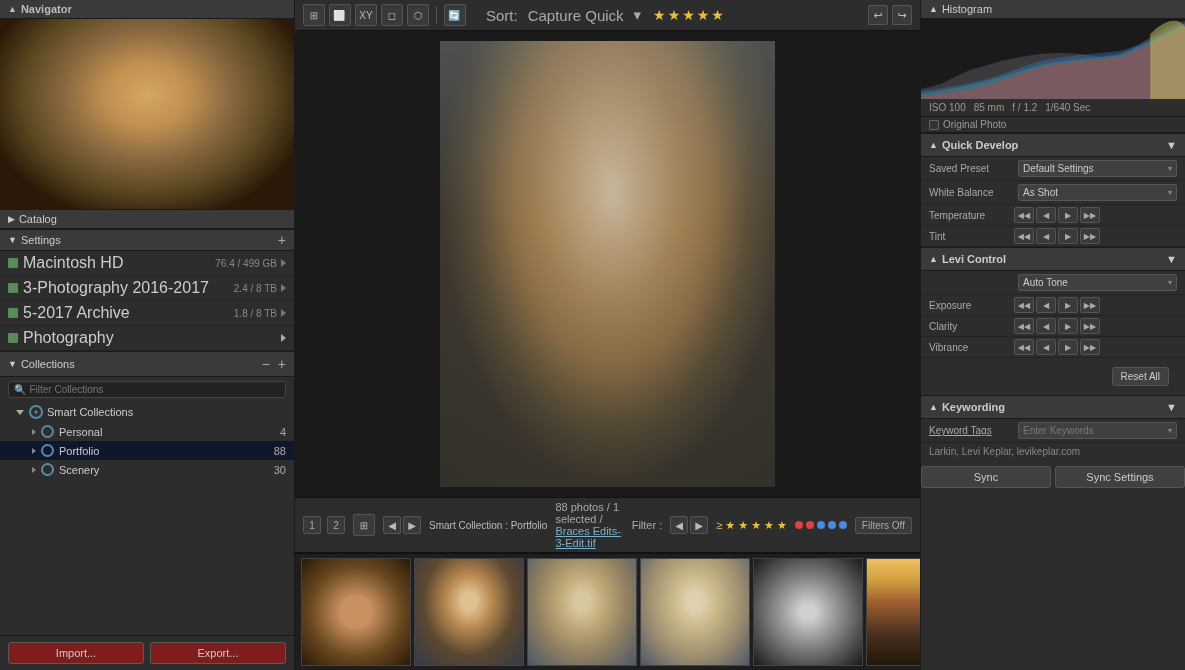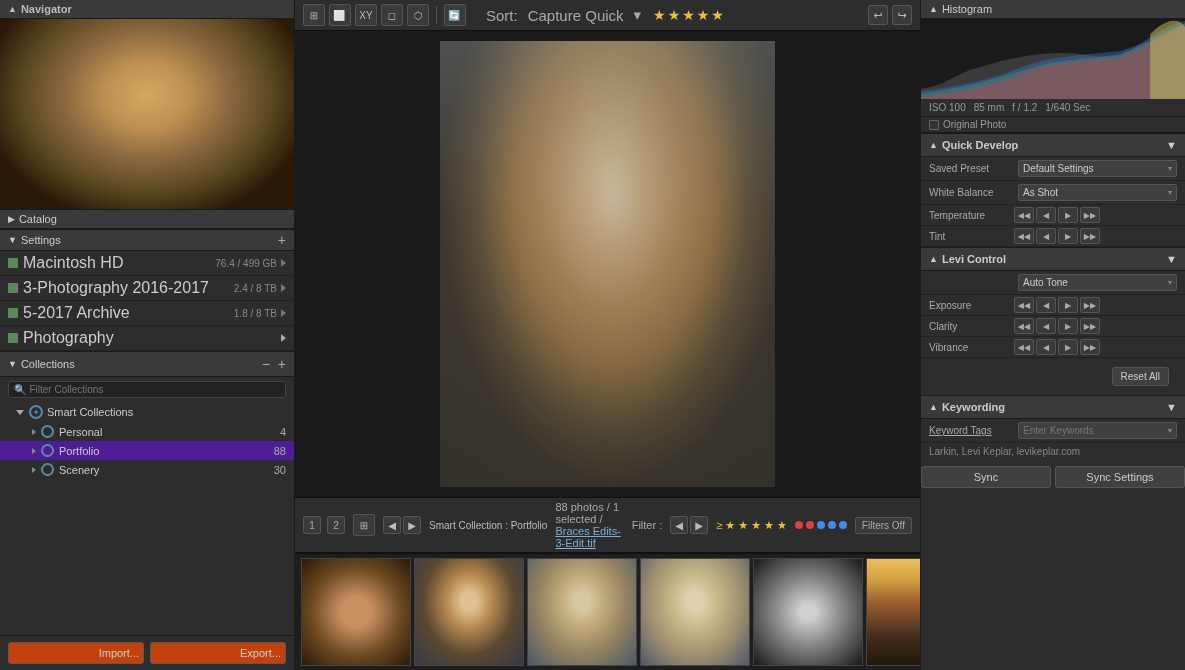--- a/index.html
+++ b/index.html
@@ -183,21 +183,21 @@
       justify-content: center;
       font-size: 8px;
       color: #5a8aaa;
     }
     .collection-item {
       display: flex;
       align-items: center;
       padding: 3px 8px 3px 32px;
       cursor: pointer;
     }
-    .collection-item.selected { background: #4c1d95; }
+    .collection-item.selected { background: #0f172a; }
     .coll-tri {
       width: 0; height: 0;
       border-top: 3px solid transparent;
       border-bottom: 3px solid transparent;
       border-left: 4px solid #888;
       margin-right: 5px;
     }
     .coll-icon {
       width: 13px;
       height: 13px;
@@ -214,27 +214,27 @@
       display: flex;
       padding: 6px 8px;
       gap: 6px;
       background: #2d2d2d;
       border-top: 1px solid #1a1a1a;
       flex-shrink: 0;
     }
     .panel-btn {
       flex: 1;
       padding: 4px;
-      background: #c2410c;
+      background: #7f1d1d;
       border: 1px solid #5a5a5a;
       border-radius: 3px;
       color: #ccc;
       font-size: 11px;
       cursor: pointer;
-      text-align: right;
+      text-align: center;
     }
 
     
     .center-panel {
       flex: 1;
       display: flex;
       flex-direction: column;
       background: #1a1a1a;
       overflow: hidden;
     }

